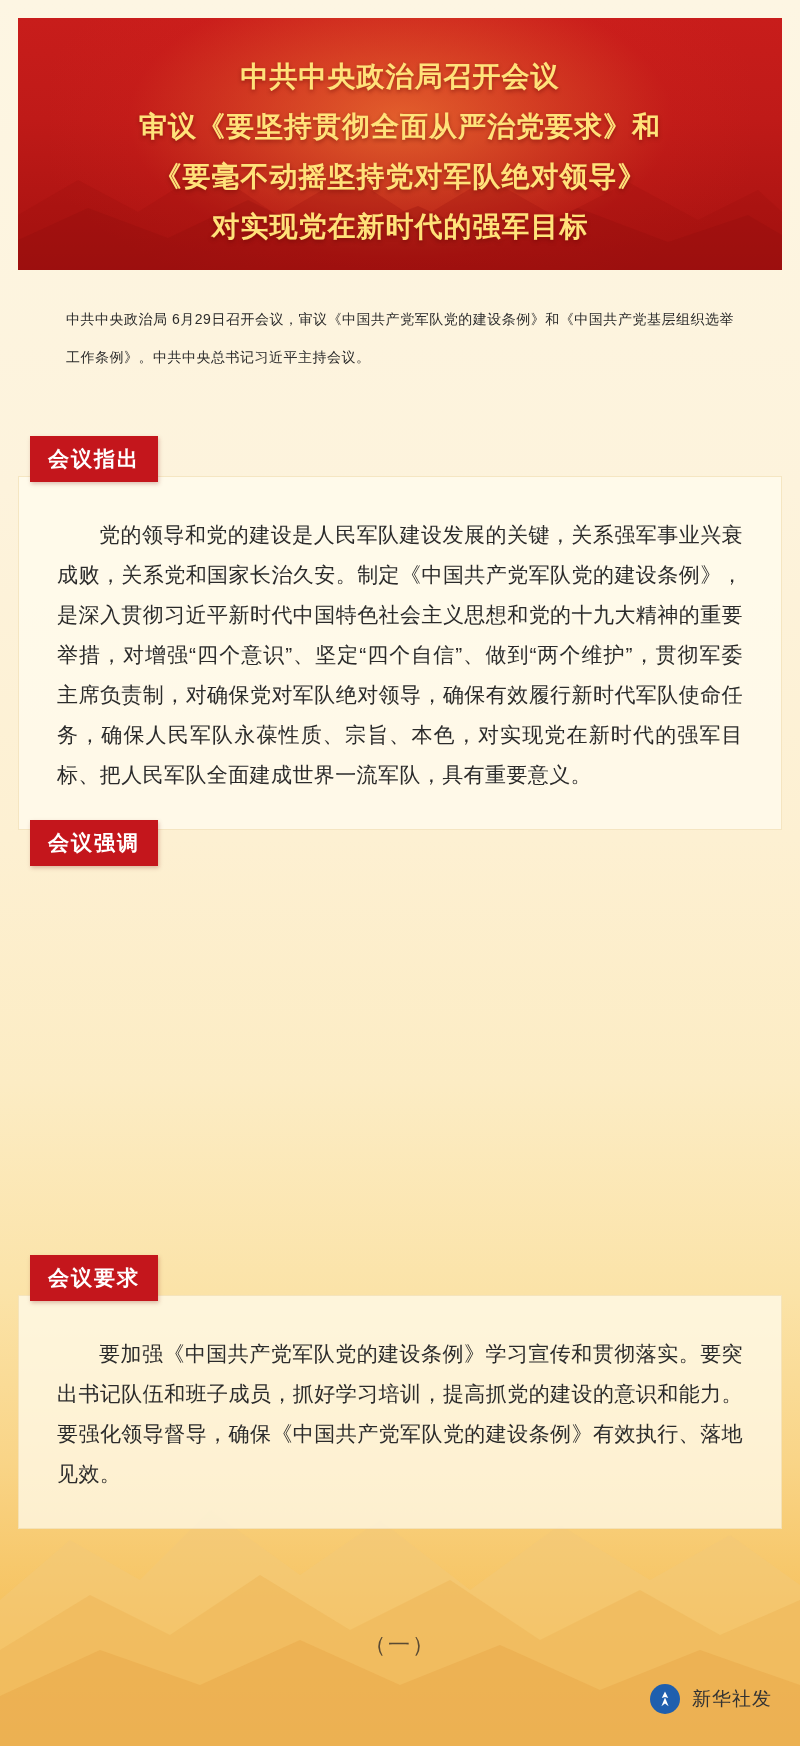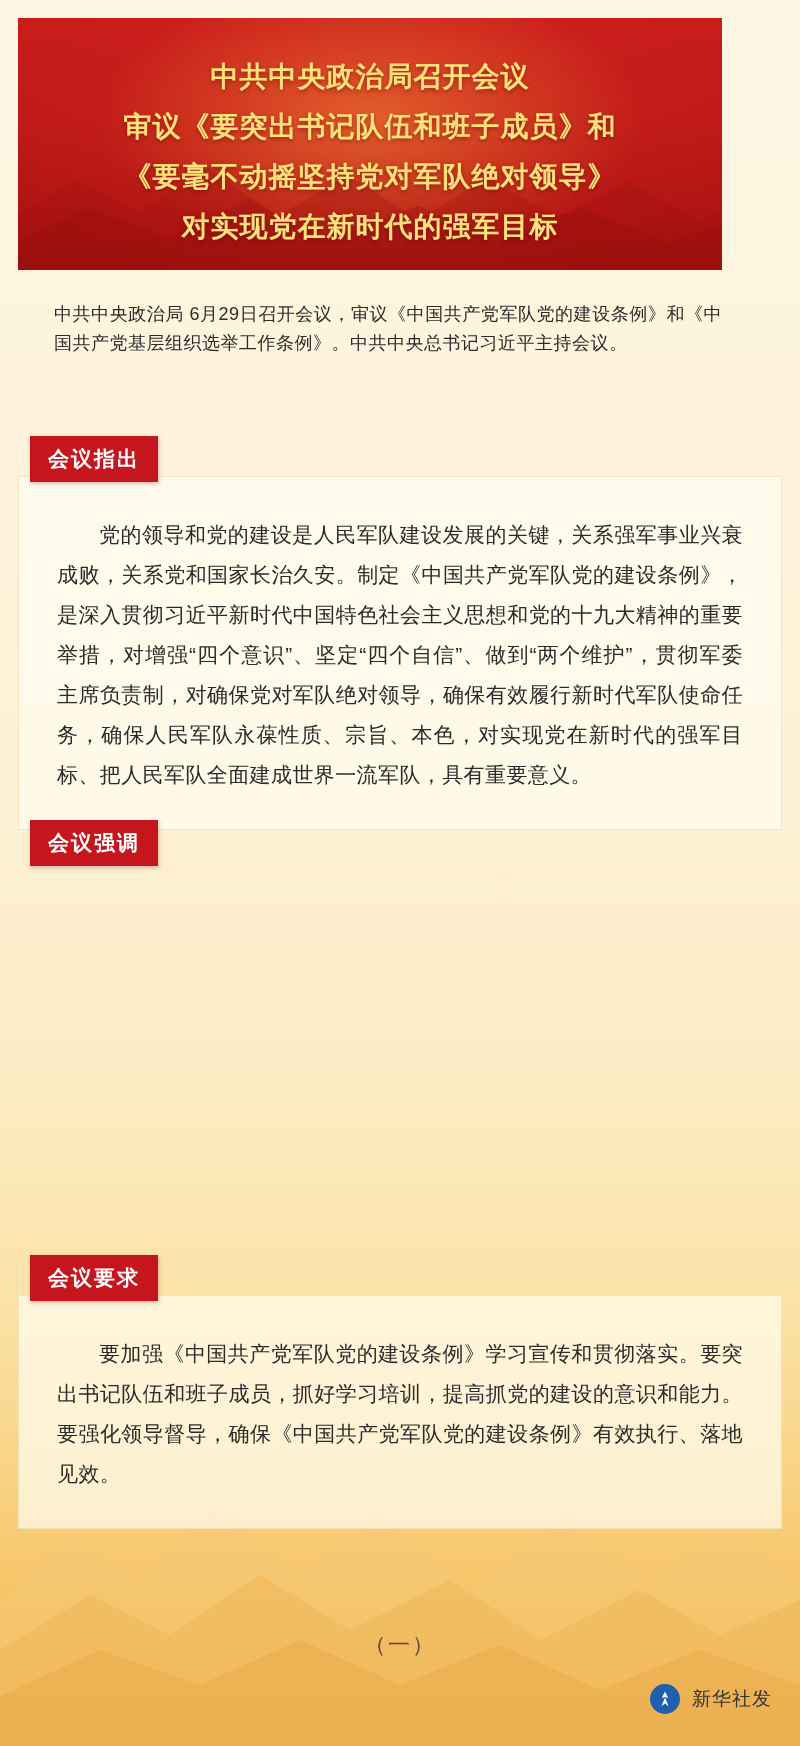--- a/index.html
+++ b/index.html
@@ -37,21 +37,21 @@
     width: 800px;
     pointer-events: none;
   }
   .mtn svg { display: block; width: 100%; height: 100%; }
 
   
   .banner {
     position: absolute;
     left: 18px;
     top: 18px;
-    width: 704px;
+    width: 764px;
     height: 252px;
     background: linear-gradient(180deg, #c81d1b 0%, #bf1a18 40%, #b01513 75%, #a51210 100%);
     overflow: hidden;
   }
   .banner-ridges { position: absolute; left: 0; bottom: 0; width: 764px; height: 150px; opacity: .55; }
   .banner-glow {
     position: absolute;
     left: 50%;
     top: 40%;
     transform: translate(-50%, -50%);
@@ -72,25 +72,25 @@
     font-size: 28px;
     line-height: 50px;
     letter-spacing: 1px;
     text-shadow: 0 2px 4px rgba(90,0,0,.45);
     white-space: nowrap;
   }
 
   
   .lead {
     position: absolute;
-    left: 54px;
+    left: 66px;
     top: 300px;
     width: 668px;
-    font-size: 18px;
-    line-height: 29px;
+    font-size: 14px;
+    line-height: 38px;
     color: #2b2b2b;
     text-align: justify;
     letter-spacing: .5px;
   }
 
   
   .section { position: absolute; left: 18px; width: 764px; }
   .sec-tag {
     position: relative;
     z-index: 4;
@@ -168,21 +168,21 @@
   <div class="banner">
     <div class="banner-glow"></div>
     <div class="banner-ridges">
       <svg viewBox="0 0 764 150" preserveAspectRatio="none">
         <path d="M0,95 L60,60 L120,92 L190,48 L260,96 L330,55 L400,100 L470,58 L540,98 L610,62 L680,100 L740,70 L764,92 L764,150 L0,150 Z" fill="#9c0f0e" opacity="0.5"></path>
         <path d="M0,120 L70,88 L150,118 L230,80 L310,120 L400,86 L480,122 L560,88 L650,122 L730,95 L764,115 L764,150 L0,150 Z" fill="#8d0c0b" opacity="0.55"></path>
       </svg>
     </div>
     <div class="banner-inner">
       <div class="banner-line">中共中央政治局召开会议</div>
-      <div class="banner-line">审议《要突出书记队伍和班子成员》和</div>
+      <div class="banner-line">审议《要坚持贯彻全面从严治党要求》和</div>
       <div class="banner-line">《要毫不动摇坚持党对军队绝对领导》</div>
       <div class="banner-line">对实现党在新时代的强军目标</div>
     </div>
   </div>
 
   <div class="lead">中共中央政治局 6月29日召开会议，审议《中国共产党军队党的建设条例》和《中国共产党基层组织选举工作条例》。中共中央总书记习近平主持会议。</div>
 
   <div class="section" style="top:436px;">
     <div class="sec-tag">会议指出</div>
     <div class="sec-body">

